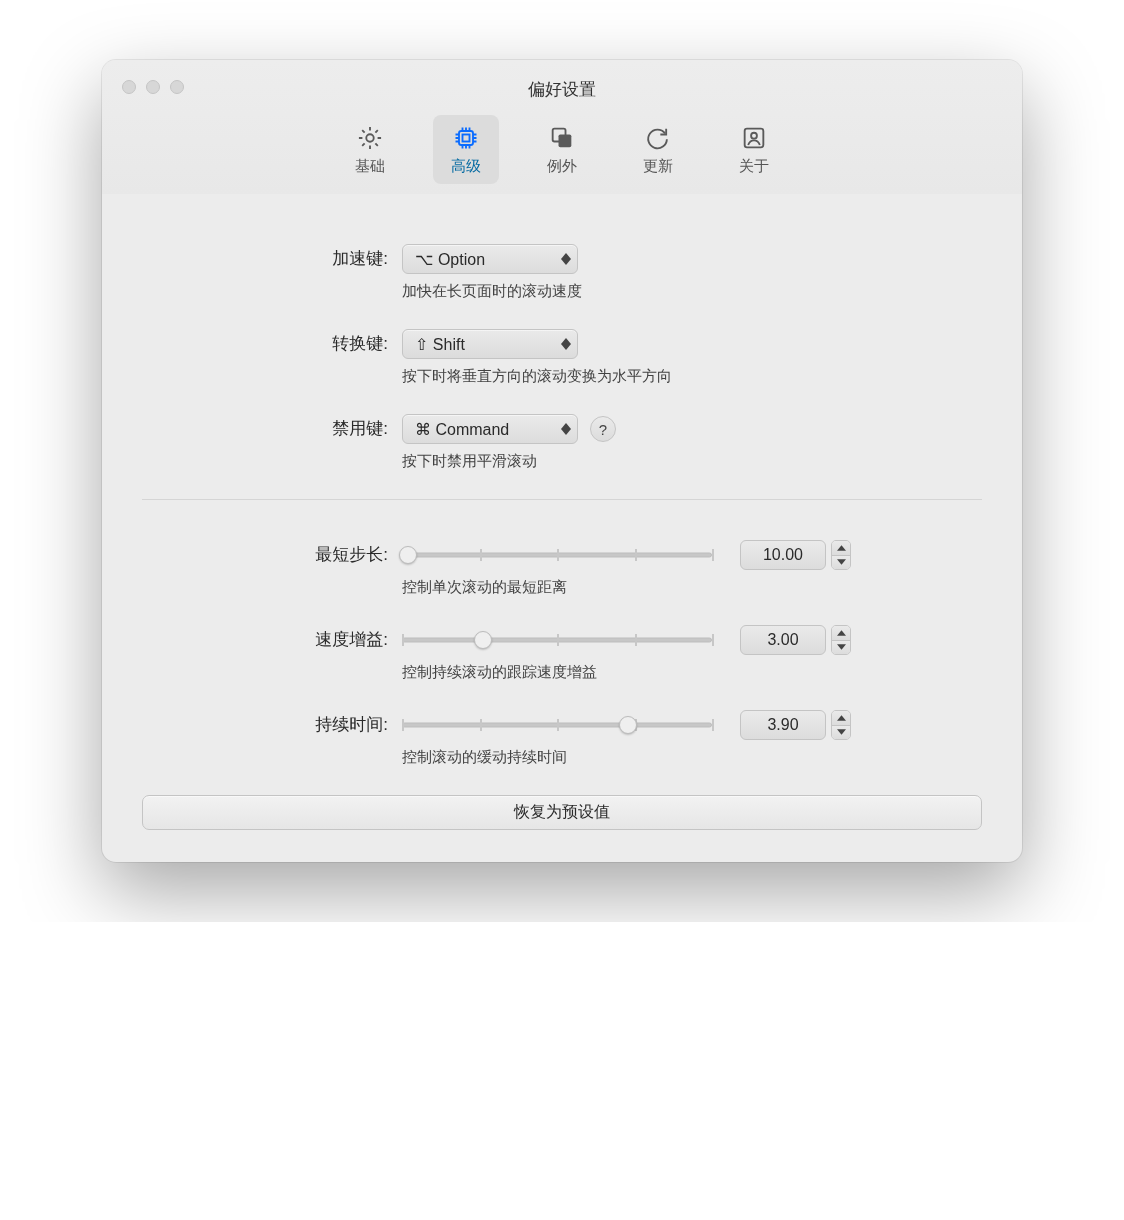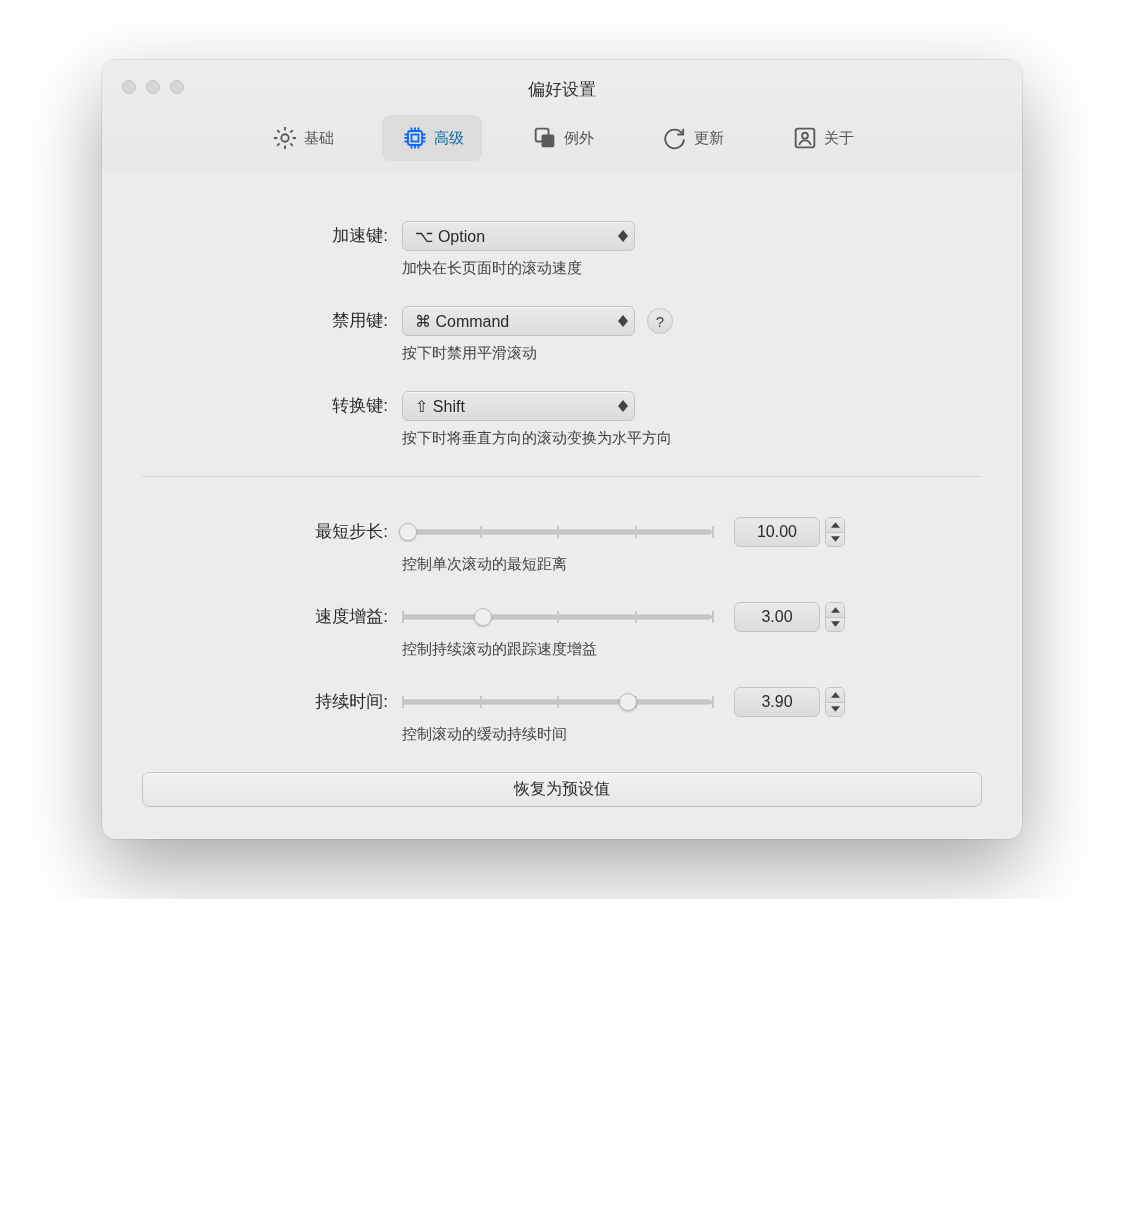--- a/index.html
+++ b/index.html
@@ -20,51 +20,51 @@
 }
 .titlebar {
   background: linear-gradient(#ededed,#e8e8e8);
   padding: 14px 18px 0 18px;
   position: relative;
 }
 .traffic { position: absolute; left: 20px; top: 20px; display: flex; gap: 10px; }
 .traffic span { width: 14px; height: 14px; border-radius: 50%; background: #d7d7d7; border: 1px solid #c5c5c5; }
 .title { text-align: center; font-size: 17px; font-weight: 400; color: #333; padding-top: 4px; }
 .tabs { display: flex; justify-content: center; gap: 30px; margin-top: 14px; padding-bottom: 10px; }
-.tab { display: flex; flex-direction: row; align-items: center; gap: 4px; padding: 8px 18px; border-radius: 8px; cursor: default; }
+.tab { display: flex; flex-direction: column; align-items: center; gap: 4px; padding: 8px 18px; border-radius: 8px; cursor: default; }
 .tab.active { background: #dcdcdc; }
 .tab .icon { width: 30px; height: 30px; display:flex; align-items:center; justify-content:center; }
 .tab .icon svg { width: 28px; height: 28px; stroke: #5a5a5a; fill: none; stroke-width: 1.6; }
 .tab.active .icon svg { stroke: #0a6cff; }
 .tab .label { font-size: 15px; color: #555; }
 .tab.active .label { color: #0369a1; }
 .content { padding: 50px 40px 32px 40px; }
 .row { display: flex; align-items: flex-start; margin-bottom: 28px; }
 .row-label { width: 260px; text-align: right; font-size: 17px; color: #2a2a2a; padding-top: 3px; padding-right: 14px; }
 .row-body { flex: 1; display: flex; flex-direction: column; gap: 8px; }
 .row-controls { display: flex; align-items: center; gap: 12px; }
 .desc { font-size: 15px; color: #424242; }
 .popup {
   display: inline-flex; align-items: center; justify-content: space-between;
   background: linear-gradient(#eaeaea,#dcdcdc);
   border: 1px solid #c4c4c4; border-radius: 6px;
-  padding: 3px 6px 3px 12px; width: 233px; height: 30px;
+  padding: 3px 6px 3px 12px; width: 176px; height: 30px;
   box-shadow: inset 0 1px 0 rgba(255,255,255,0.5);
 }
 .popup .val { font-size: 16px; color: #2a2a2a; display:flex; align-items:center; gap:6px; }
 .popup .chev { display:flex; flex-direction:column; line-height:0; }
 .popup .chev svg { width: 10px; height: 6px; fill: #444; }
 .helpbtn {
   width: 26px; height: 26px; border-radius: 50%;
   background: linear-gradient(#eaeaea,#dcdcdc);
   border: 1px solid #c4c4c4; display:flex; align-items:center; justify-content:center;
   font-size: 15px; color:#444;
 }
 .divider { height: 1px; background: #d5d5d5; margin: 20px 0 40px 0; }
-.slider-row .row-controls { gap: 22px; }
+.slider-row .row-controls { gap: 28px; }
 .slider {
   position: relative; width: 310px; height: 24px;
 }
 .track {
   position: absolute; left:0; right:0; top: 50%; transform: translateY(-50%);
   height: 5px; background: #c7c7c7; border-radius: 3px;
   border: 1px solid #bdbdbd;
 }
 .tick { position:absolute; top:50%; transform:translateY(-50%); width:2px; height:12px; background:#c7c7c7; }
 .knob {
@@ -174,59 +174,59 @@
                   <path d="M0 0 5 6 10 0z"></path>
                 </svg>
             </span>
           </div>
         </div>
         <div class="desc">加快在长页面时的滚动速度</div>
       </div>
     </div>
 
     <div class="row">
+      <div class="row-label">转换键:</div>
+      <div class="row-body">
+        <div class="row-controls">
+          <div class="popup">
+            <span class="val">⇧ Shift</span>
+            <span class="chev">
+              <svg viewBox="0 0 10 6">
+                  <path d="M0 6 5 0l5 6z"></path>
+                </svg>
+              <svg viewBox="0 0 10 6">
+                  <path d="M0 0 5 6 10 0z"></path>
+                </svg>
+            </span>
+          </div>
+        </div>
+        <div class="desc">按下时将垂直方向的滚动变换为水平方向</div>
+      </div>
+    </div>
+
+    <div class="row">
       <div class="row-label">禁用键:</div>
       <div class="row-body">
         <div class="row-controls">
           <div class="popup">
             <span class="val">⌘ Command</span>
             <span class="chev">
               <svg viewBox="0 0 10 6">
                   <path d="M0 6 5 0l5 6z"></path>
                 </svg>
               <svg viewBox="0 0 10 6">
                   <path d="M0 0 5 6 10 0z"></path>
                 </svg>
             </span>
           </div>
           <div class="helpbtn">
             <span>?</span>
           </div>
         </div>
         <div class="desc">按下时禁用平滑滚动</div>
-      </div>
-    </div>
-
-    <div class="row">
-      <div class="row-label">转换键:</div>
-      <div class="row-body">
-        <div class="row-controls">
-          <div class="popup">
-            <span class="val">⇧ Shift</span>
-            <span class="chev">
-              <svg viewBox="0 0 10 6">
-                  <path d="M0 6 5 0l5 6z"></path>
-                </svg>
-              <svg viewBox="0 0 10 6">
-                  <path d="M0 0 5 6 10 0z"></path>
-                </svg>
-            </span>
-          </div>
-        </div>
-        <div class="desc">按下时将垂直方向的滚动变换为水平方向</div>
       </div>
     </div>
 
     <div class="divider"></div>
 
     <div class="row slider-row">
       <div class="row-label">最短步长:</div>
       <div class="row-body">
         <div class="row-controls">
           <div class="slider">

